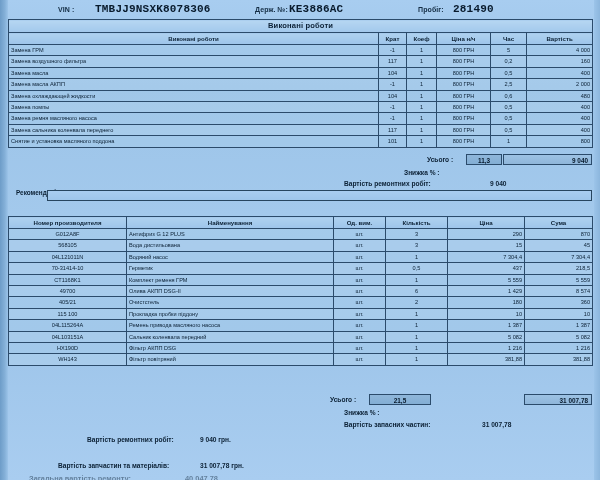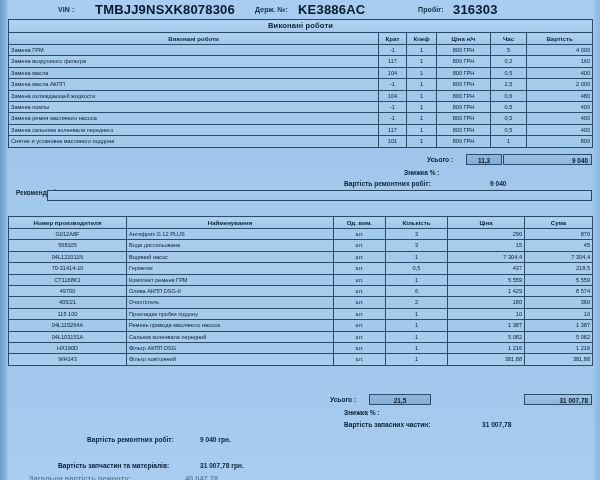--- a/index.html
+++ b/index.html
@@ -37,26 +37,26 @@
   .header-row {
     position: absolute;
     left: 0; top: 2px; width: 600px; height: 14px;
     display: flex;
     align-items: center;
     font-weight: bold;
     font-size: 7px;
     letter-spacing: .1px;
   }
   .hdr-label { color: #122b42; }
-  .hdr-value { color: #081a2c; font-size: 13px; letter-spacing: .2px; }
+  .hdr-value { color: #081a2c; font-size: 11px; letter-spacing: .2px; font-family: Liberation Mono, monospace; }
 
   .f-vin-label   { position: absolute; left: 58px; }
   .f-vin-value   { position: absolute; left: 95px; }
   .f-plate-label { position: absolute; left: 255px; }
-  .f-plate-value { position: absolute; left: 298px; }
+  .f-plate-value { position: absolute; left: 289px; }
   .f-odo-label   { position: absolute; left: 418px; }
   .f-odo-value   { position: absolute; left: 453px; }
 
   
   .tbl {
     position: absolute;
     border-collapse: collapse;
     table-layout: fixed;
     font-size: 5.6px;
     background: rgba(170,205,236,.35);
@@ -156,21 +156,21 @@
 <div class="page">
   <div class="left-gutter"></div>
   <div class="right-gutter"></div>
 
   <div class="header-row">
     <span class="hdr-label f-vin-label">VIN :</span>
     <span class="hdr-value f-vin-value">TMBJJ9NSXK8078306</span>
     <span class="hdr-label f-plate-label">Держ. №:</span>
     <span class="hdr-value f-plate-value">KE3886AC</span>
     <span class="hdr-label f-odo-label">Пробіг:</span>
-    <span class="hdr-value f-odo-value">316303</span>
+    <span class="hdr-value f-odo-value">281490</span>
   </div>
 
   <table class="tbl" id="works-table">
     <colgroup>
       <col style="width:370px">
         <col style="width:28px">
         <col style="width:30px">
       <col style="width:54px">
         <col style="width:36px">
         <col style="width:66px">

